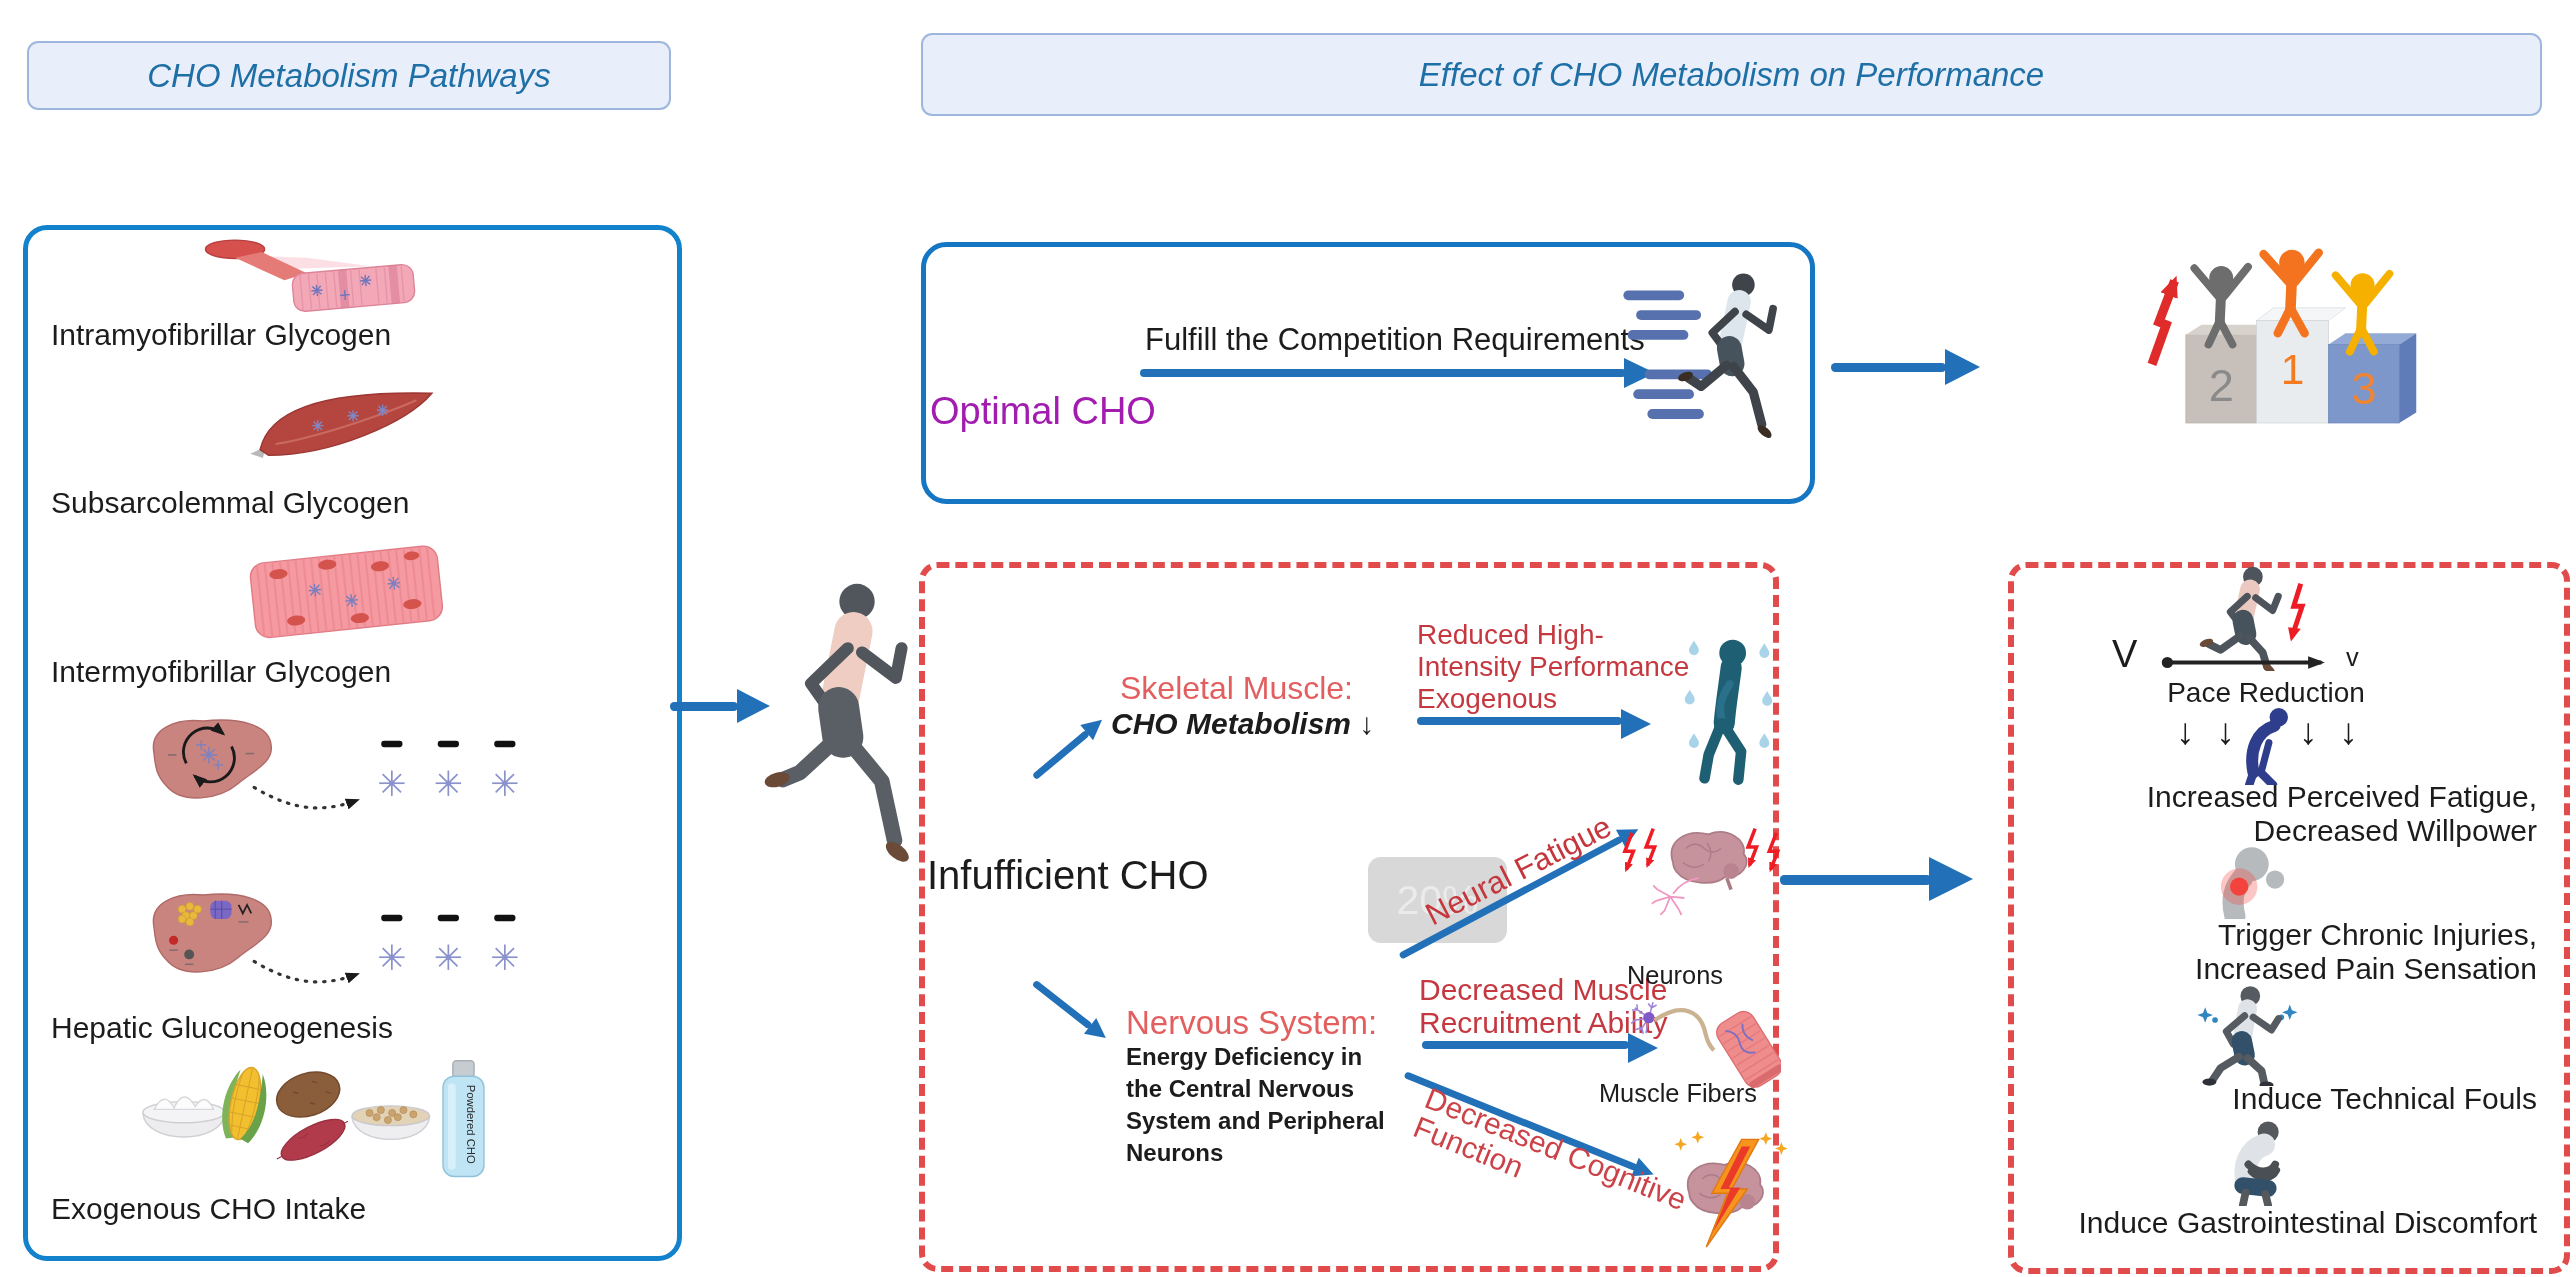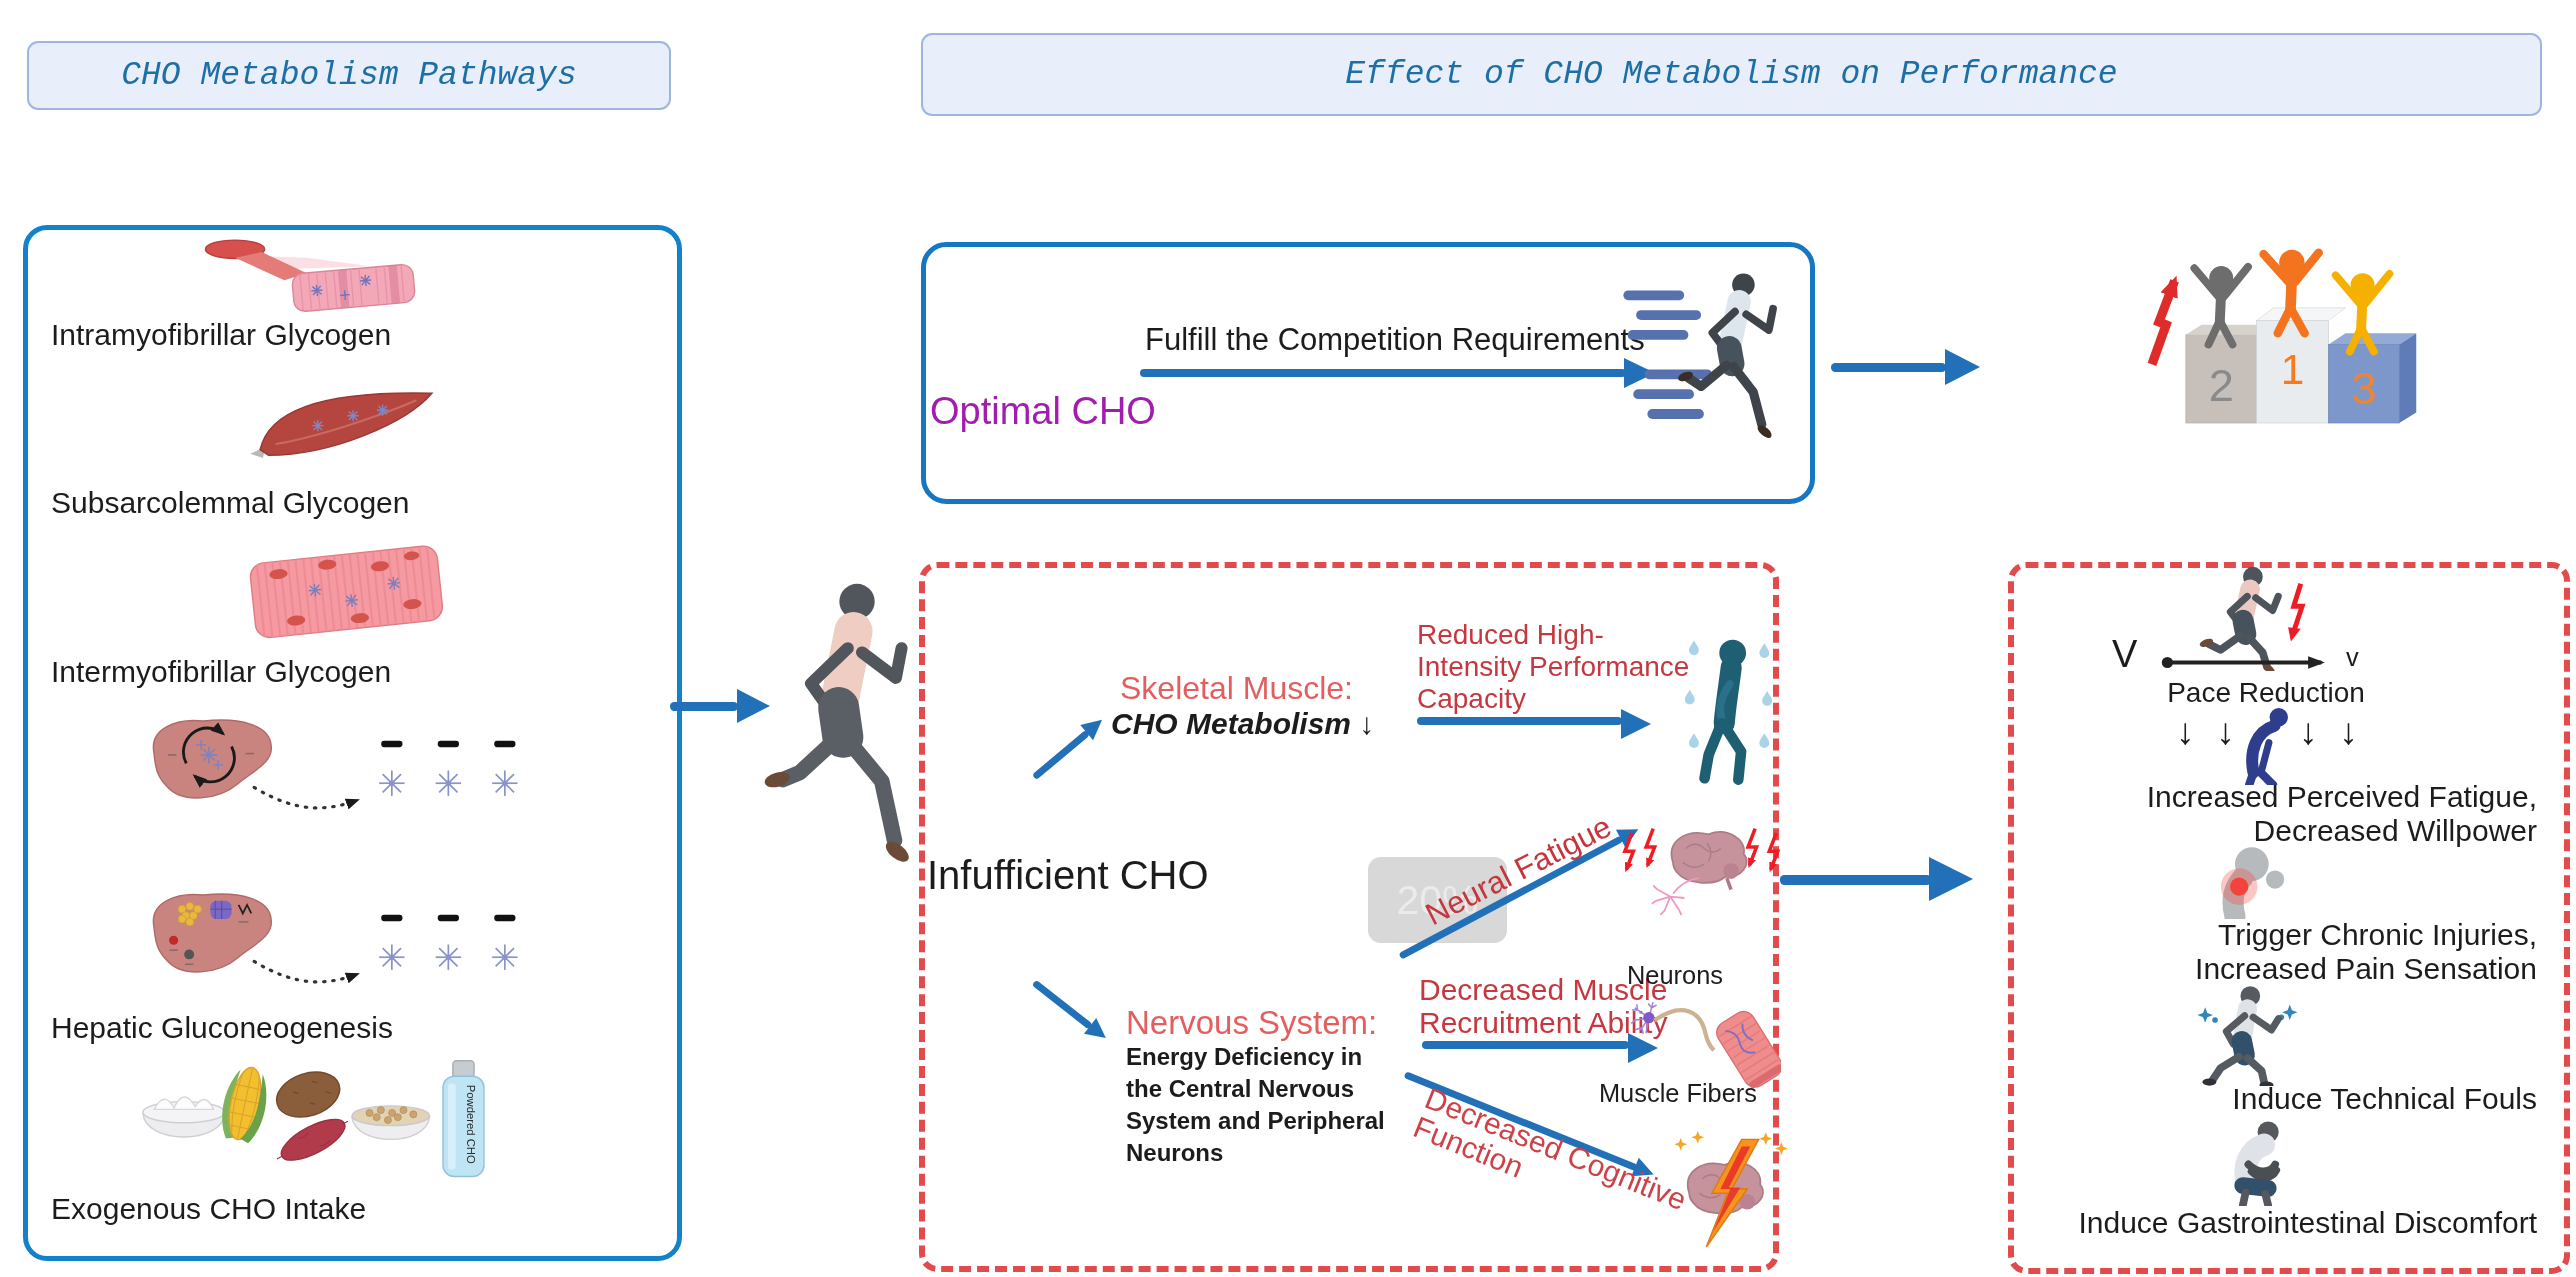--- a/index.html
+++ b/index.html
@@ -1,21 +1,21 @@
 <!DOCTYPE html>
 <html style="font-size:11.3px"><head>
 <meta charset="utf-8">
 <style>
   html,body{margin:0;padding:0;background:#fff;}
   #canvas{position:relative;width:2576px;height:1277px;background:#fff;overflow:hidden;
           font-family:"Liberation Sans",sans-serif;color:#1c1c1c;}
   .abs{position:absolute;}
   .hdr{position:absolute;display:flex;align-items:center;justify-content:center;
        background:#e9effa;border:2.1px solid #9db7dc;border-radius:11.3px;
-       color:#1e6fa6;font-style:italic;font-size:33px;font-family:Liberation Mono, monospace;}
+       color:#1e6fa6;font-style:italic;font-size:33px;}
   #hdrL{left:27px;top:41px;width:640px;height:65px;}
   #hdrR{left:921px;top:33px;width:1617px;height:79px;}
   #leftPanel{left:22.6px;top:225px;width:649px;height:1026px;border:5px solid #1282cd;border-radius:24px;}
   #optBox{left:921px;top:242px;width:884px;height:252px;border:5.7px solid #1576c4;border-radius:25.4px;}
   .dashedBox{position:absolute;border:6.4px dashed #e24b4b;border-radius:18.4px;}
   #midBox{left:919px;top:562px;width:848px;height:698px;}
   #rightBox{left:2008px;top:562px;width:550px;height:700px;}
   .plabel{position:absolute;left:51px;width:594px;text-align:left;font-size:30px;}
   .pre{white-space:pre-line;}
   
@@ -414,21 +414,21 @@
   <div id="insuffLbl" class="abs">Infufficient CHO</div>
 
   <div id="ra1" class="ra">
       <div class="sh"></div>
       <div class="hd"></div>
     </div>
   <div id="skelTitle" class="abs">Skeletal Muscle:</div>
   <div id="skelSub" class="abs">CHO Metabolism ↓</div>
   <div id="redEffect" class="abs pre">Reduced High-
 Intensity Performance
-Capacity</div>
+Exogenous</div>
   <div id="a4l" class="aline"></div>
   <div id="a4h" class="ahead"></div>
 
   <svg class="abs" style="left:1682px;top:633px" width="95" height="152" viewBox="0 0 135 215">
     <g fill="#a9d3e8">
       <path d="M17 10 C13 17 10 20 10 24 a7 7 0 0 0 14 0 C24 20 21 17 17 10 Z"></path>
       <path d="M117 14 C113 21 110 24 110 28 a7 7 0 0 0 14 0 C124 24 121 21 117 14 Z"></path>
       <path d="M11 80 C7 87 4 90 4 94 a7 7 0 0 0 14 0 C18 90 15 87 11 80 Z"></path>
       <path d="M121 82 C117 89 114 92 114 96 a7 7 0 0 0 14 0 C128 92 125 89 121 82 Z"></path>
       <path d="M17 142 C13 149 10 152 10 156 a7 7 0 0 0 14 0 C24 152 21 149 17 142 Z"></path>

